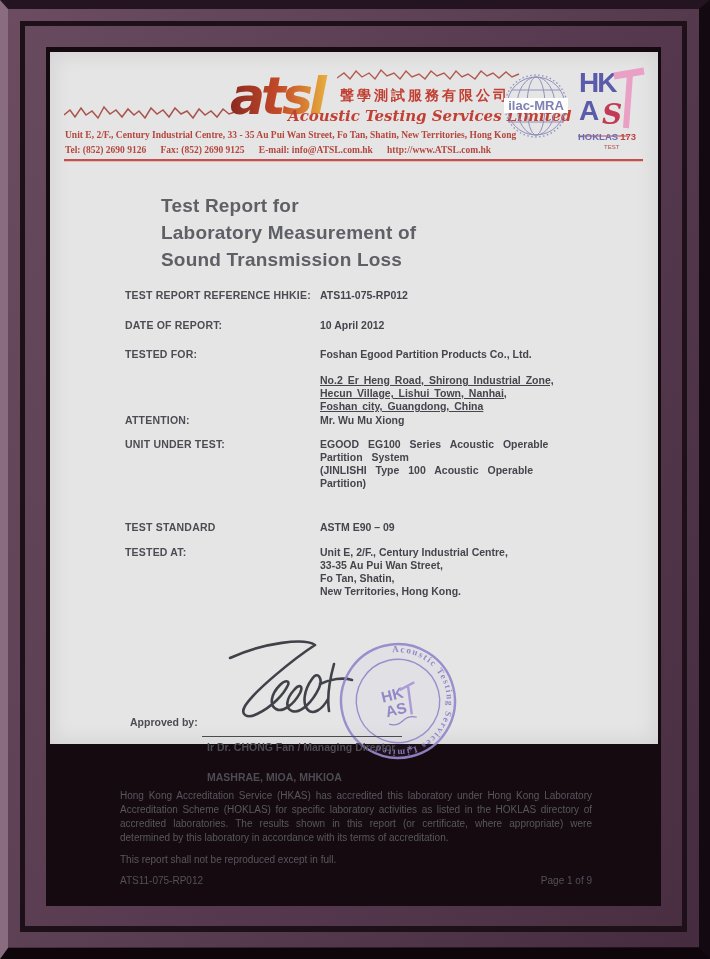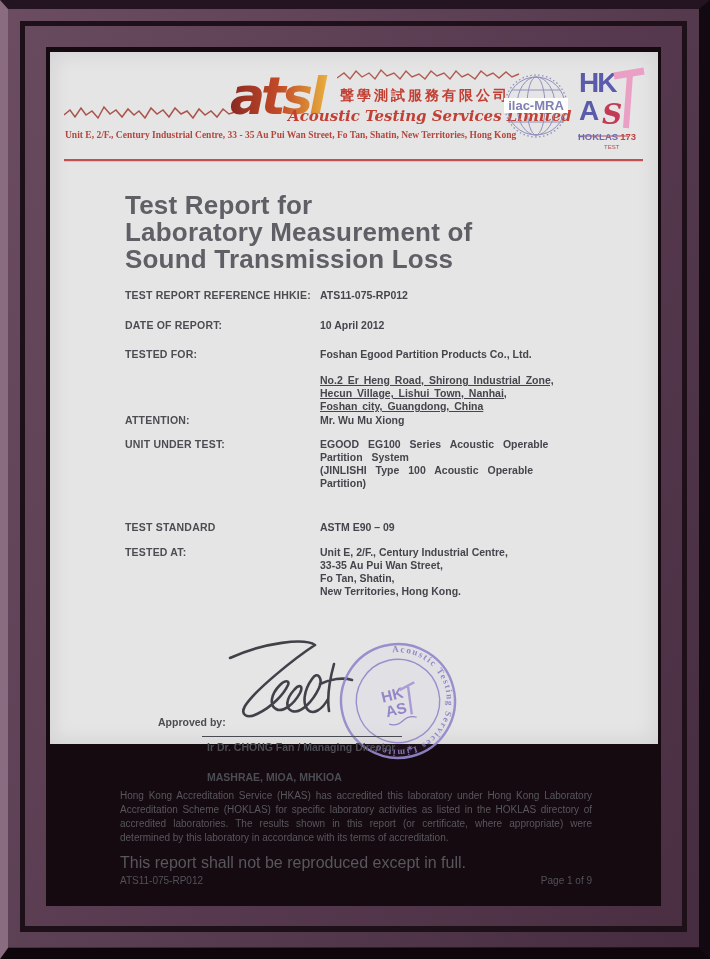--- a/index.html
+++ b/index.html
@@ -21,35 +21,35 @@
     box-shadow:inset 0 0 22px rgba(40,20,35,.10);color:#48484f;}
   .abs{position:absolute;}
   .pre{white-space:pre;}
   .ml{white-space:pre-line;}
   
   .cjk{font-family:"DejaVu Sans",sans-serif;font-weight:bold;color:#c23f33;font-size:14px;letter-spacing:3px;}
   .eng-script{font-family:"DejaVu Serif",serif;font-style:italic;font-weight:bold;color:#c23f33;font-size:15px;}
   .hdr-red{font-family:"Liberation Serif",serif;font-weight:bold;color:#b5463e;font-size:9.5px;}
   .rule{height:2px;background:#c25050;box-shadow:0 1px 0 #e9bcb8;}
   
-  .title{font-size:26px;line-height:27px;font-weight:bold;color:#5f5f66;letter-spacing:.2px;}
+  .title{font-size:19px;line-height:27px;font-weight:bold;color:#5f5f66;letter-spacing:.2px;margin-left:36px;}
   
   .row{position:absolute;left:75px;width:487px;font-size:10.5px;font-weight:bold;line-height:13px;}
   .row .lbl{position:absolute;left:0;top:0;width:195px;color:#4c4c53;letter-spacing:.2px;}
   .row .val{position:absolute;left:195px;top:0;width:292px;color:#45454d;}
   .wide{word-spacing:6px;}
   .wide2{word-spacing:2px;text-decoration:underline;}
   
-  .appr-label{font-size:10.5px;font-weight:600;color:#4c4c53;margin-left:28px;}
+  .appr-label{font-size:10.5px;font-weight:600;color:#4c4c53;}
   .sig-line{border-top:1.6px solid #4a4a52;width:200px;}
   .appr-name{font-size:10.5px;font-weight:600;color:#4c4c53;line-height:15.5px;}
   .stamp{opacity:.92;transform:rotate(-14deg);}
   
   .foot-para{font-size:10px;line-height:14px;color:#57575d;text-align:justify;}
-  .foot-note{font-size:16px;color:#57575d;}
+  .foot-note{font-size:10px;color:#57575d;}
   .foot-row{font-size:10px;color:#515158;display:flex;justify-content:space-between;}
 </style>
 </head>
 <body>
 
 <div class="stage">
   <div class="frame-outer"></div>
   <div class="frame-edge"></div>
   <div class="frame-face1"></div>
   <div class="frame-groove"></div>
@@ -74,20 +74,21 @@
     </svg>
 
     <svg class="abs" style="left:287px;top:14px;" width="185" height="18">
       <polyline points="0,12 7,7 13,13 19,5 25,11 32,7 38,13 44,4 50,10 57,7 63,13 69,5 75,11 82,8 88,13 94,5 100,10 107,7 113,13 119,5 125,11 131,8 138,13 144,5 150,10 156,7 162,12 169,6 175,11 182,8" fill="none" stroke="#b05a50" stroke-width="1.4"></polyline>
     </svg>
 
     <div class="abs cjk" style="left:290px;top:35px;">聲學測試服務有限公司</div>
     <div class="abs eng-script" style="left:238px;top:55px;">Acoustic Testing Services Limited</div>
 
     <div class="abs hdr-red" style="left:15px;top:78px;width:500px;">Unit E, 2/F., Century Industrial Centre, 33 - 35 Au Pui Wan Street, Fo Tan, Shatin, New Territories, Hong Kong</div>
+    <div class="abs hdr-red pre" style="left:15px;top:93px;width:510px;">Tel: (852) 2690 9126      Fax: (852) 2690 9125      E-mail: info@ATSL.com.hk      http://www.ATSL.com.hk</div>
 
     <svg class="abs" style="left:452px;top:20px;" width="68" height="70">
       <circle cx="34" cy="34" r="31" fill="none" stroke="#9090bd" stroke-width="1.3" stroke-dasharray="1.5 2.5"></circle>
       <circle cx="34" cy="34" r="29" fill="none" stroke="#9090bd" stroke-width="1"></circle>
       <ellipse cx="34" cy="34" rx="19" ry="29" fill="none" stroke="#9090bd" stroke-width="1"></ellipse>
       <ellipse cx="34" cy="34" rx="9" ry="29" fill="none" stroke="#9090bd" stroke-width="1"></ellipse>
       <line x1="10" y1="18" x2="58" y2="18" stroke="#9090bd" stroke-width="1"></line>
       <line x1="6" y1="50" x2="62" y2="50" stroke="#9090bd" stroke-width="1"></line>
       <rect x="2" y="26" width="64" height="15" fill="#fdfdfc"></rect>
       <text x="34" y="38" text-anchor="middle" font-family="'Liberation Sans',sans-serif" font-weight="bold" font-size="13" fill="#8080b5">ilac-MRA</text>

